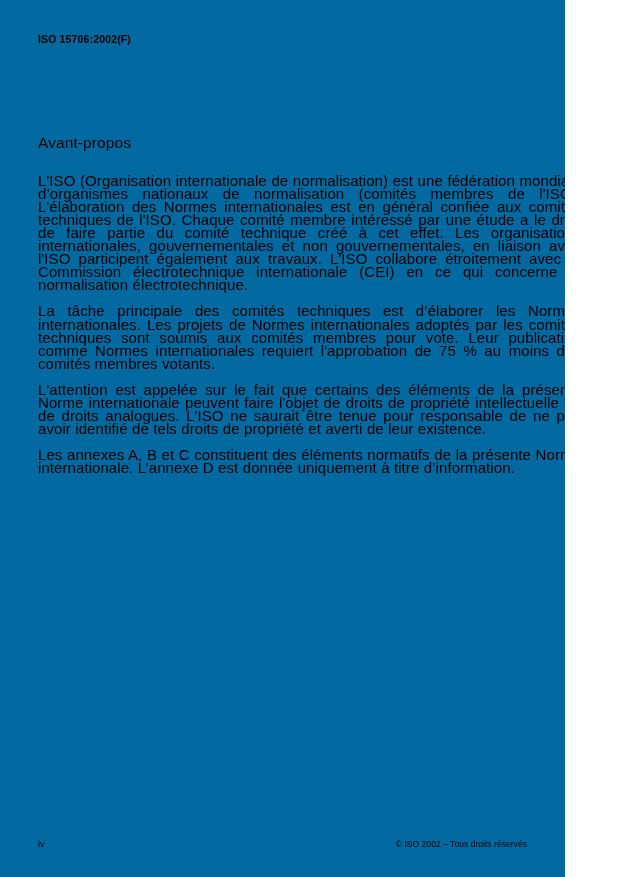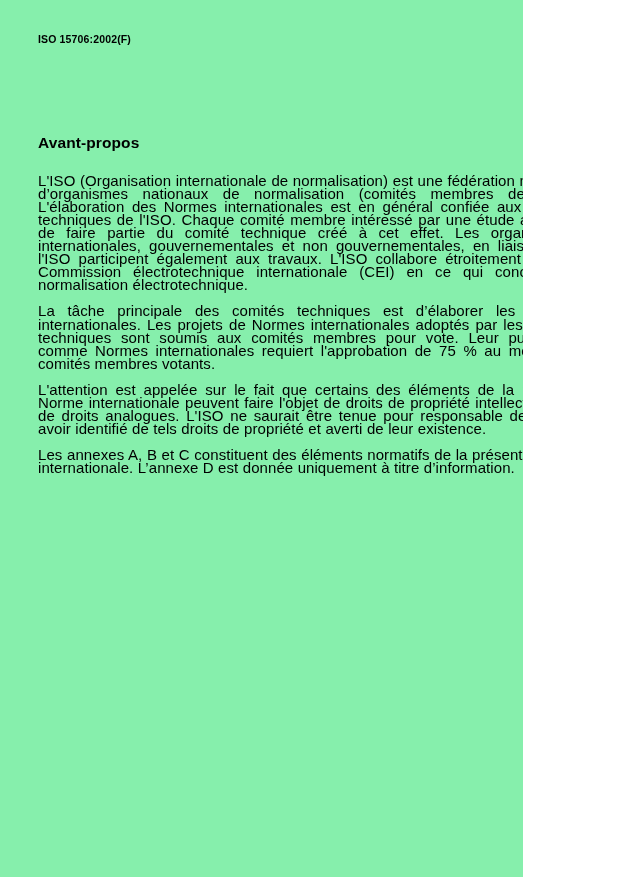--- a/index.html
+++ b/index.html
@@ -6,23 +6,23 @@
     margin: 0;
     padding: 0;
     background: #ffffff;
   }
   body {
     font-family: "Liberation Sans", sans-serif;
     color: #000000;
   }
   .page {
     position: relative;
-    width: 523px;
+    width: 565px;
     height: 877px;
-    background: #86efac;
+    background: #0369a1;
     overflow: hidden;
     box-sizing: border-box;
   }
   .running-header {
     position: absolute;
     left: 38px;
     top: 33px;
     font-size: 10.5px;
     font-weight: bold;
     letter-spacing: 0.15px;
@@ -30,21 +30,21 @@
     white-space: nowrap;
   }
   .content {
     position: absolute;
     left: 38px;
     top: 134px;
     width: 543px;
   }
   .section-title {
     font-size: 15.5px;
-    font-weight: bold;
+    font-weight: normal;
     margin: 0 0 21px 0;
     letter-spacing: 0.1px;
     line-height: 1.2;
   }
   p.body-para {
     font-size: 15px;
     line-height: 13.1px;
     text-align: justify;
     text-justify: inter-word;
     margin: 0 0 13px 0;
@@ -97,14 +97,18 @@
 
     <p class="body-para">La tâche principale des comités techniques est d’élaborer les Normes internationales. Les projets de Normes internationales adoptés par les comités techniques sont soumis aux comités membres pour vote. Leur publication comme Normes internationales requiert l'approbation de 75 % au moins des comités membres votants.</p>
 
     <p class="body-para">L'attention est appelée sur le fait que certains des éléments de la présente Norme internationale peuvent faire l'objet de droits de propriété intellectuelle ou de droits analogues. L'ISO ne saurait être tenue pour responsable de ne pas avoir identifié de tels droits de propriété et averti de leur existence.</p>
 
 
     <p class="body-para">Les annexes A, B et C constituent des éléments normatifs de la présente Norme internationale. L’annexe D est donnée uniquement à titre d’information.</p>
 
   </div>
 
+  <div class="footer">
+    <span class="footer-page-number">iv</span>
+    <span class="footer-copyright">© ISO 2002 – Tous droits réservés</span>
+  </div>
 
 </div>
 
 </body></html>

